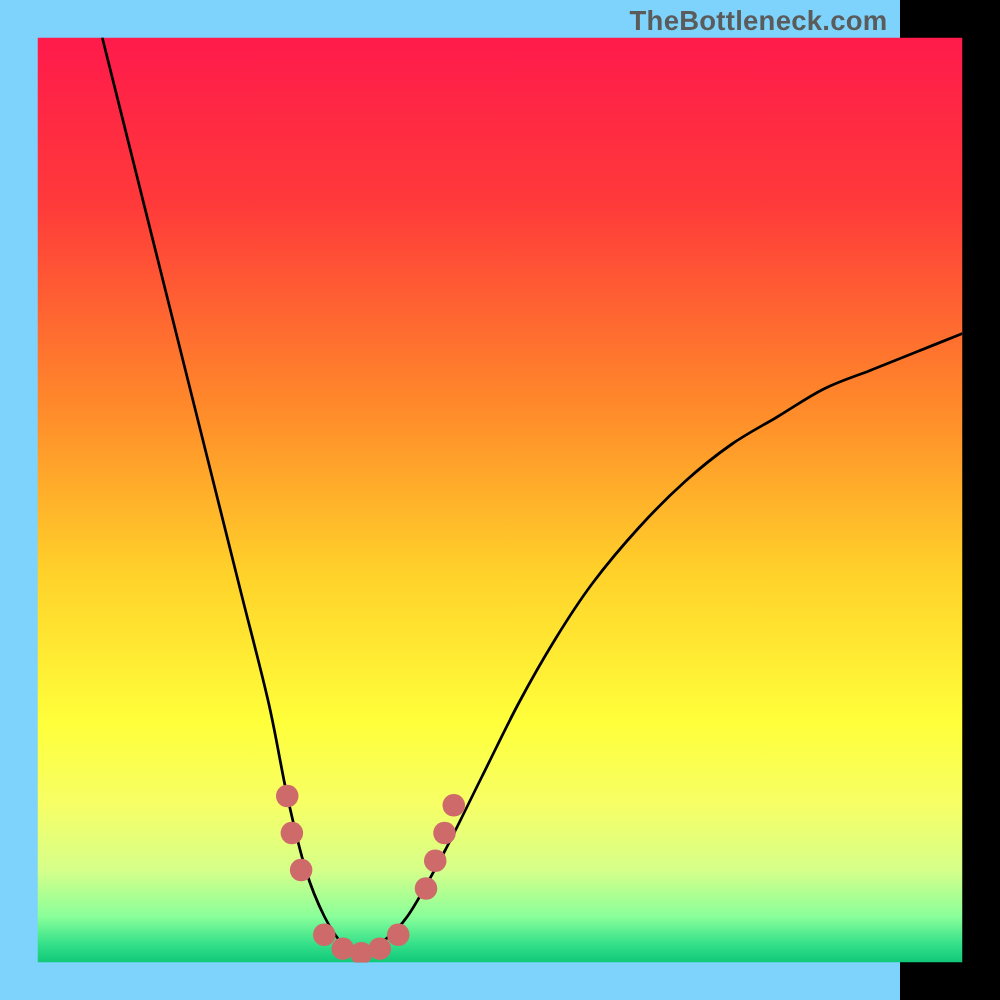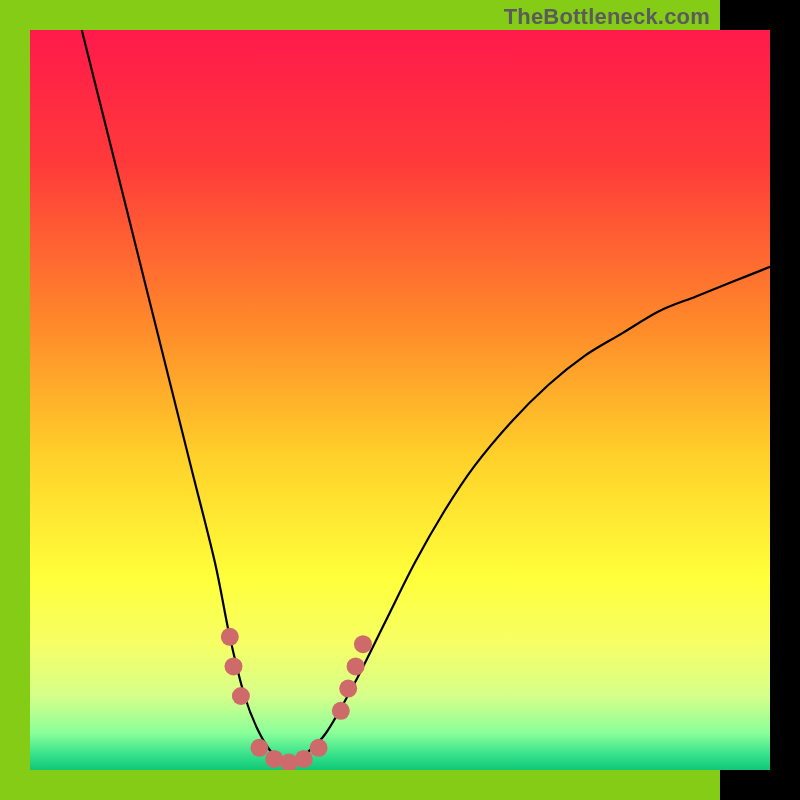--- a/index.html
+++ b/index.html
@@ -10,21 +10,21 @@
     background: #000;
     overflow: hidden;
     font-family: Arial, Helvetica, sans-serif;
   }
   .frame {
     position: absolute;
     top: 0;
     left: 0;
     width: 720px;
     height: 800px;
-    background: #84cc16;
+    background: #7dd3fc;
   }
   .watermark {
     position: absolute;
     top: 4px;
     right: 10px;
     color: #5b5b5b;
     font-size: 22px;
     font-weight: 600;
     letter-spacing: 0.2px;
     z-index: 10;

